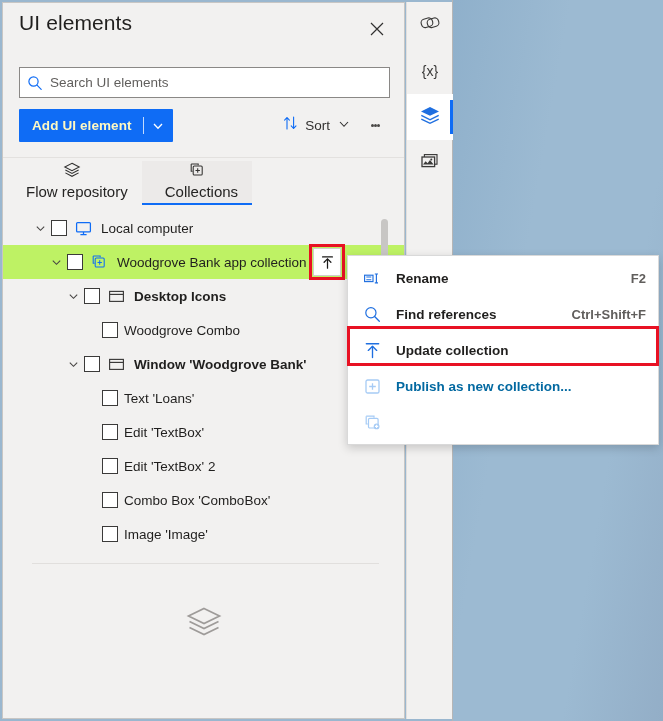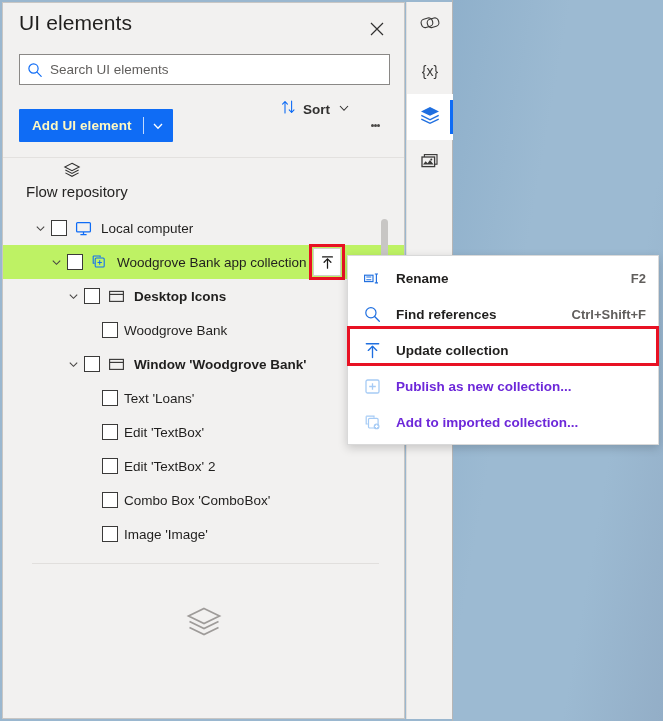--- a/index.html
+++ b/index.html
@@ -65,21 +65,21 @@
     position: absolute;
     right: 14px; top: 13px;
     width: 26px; height: 26px;
     display: flex; align-items: center; justify-content: center;
     cursor: pointer;
   }
 
   
   .search-wrap {
     position: absolute;
-    left: 16px; top: 51px;
+    left: 16px; top: 64px;
     width: 371px; height: 31px;
     background: #ffffff;
     border: 1px solid #8a8886;
     box-sizing: border-box;
     display: flex;
     align-items: center;
   }
   .search-icon {
     width: 30px;
     display: flex; align-items: center; justify-content: center;
@@ -121,25 +121,24 @@
     background: rgba(255,255,255,.75);
     margin: 8px 0;
   }
   .add-btn-caret {
     display: flex; align-items: center; justify-content: center;
     width: 29px;
   }
 
   .sort-ctl {
     position: absolute;
-    right: 54px; top: 94px;
+    right: 54px; top: 110px;
     display: flex; align-items: center;
     cursor: pointer;
     height: 24px;
-    font-weight: bold;
   }
   .sort-label {
     font-size: 13.5px;
     color: #323130;
     margin: 0 8px 0 7px;
   }
   .more-btn {
     position: absolute;
     right: 18px; top: 110px;
     width: 22px; height: 24px;
@@ -338,21 +337,21 @@
     width: 24px; height: 24px;
     display: flex; align-items: center; justify-content: center;
     flex: 0 0 24px;
     margin-right: 12px;
   }
   .ctx-label {
     font-size: 13.5px;
     color: #201f1e;
     white-space: nowrap;
   }
-  .ctx-item.disabled .ctx-label { color: #6d28d9; }
+  .ctx-item.disabled .ctx-label { color: #0369a1; }
   .ctx-shortcut {
     margin-left: auto;
     font-size: 13px;
     color: #605e5c;
     white-space: nowrap;
   }
   .ctx-hl {
     position: absolute;
     left: 347px; top: 326px;
     width: 312px; height: 40px;
@@ -430,20 +429,32 @@
         <span>
           <svg width="18" height="18" viewBox="0 0 18 18" aria-hidden="true">
             <path d="M9 2.3 L16.2 6 L9 9.7 L1.8 6 Z" stroke="#323130" stroke-width="1.05" fill="none"></path>
             <path d="M2.4 9 L9 12.4 L15.6 9" stroke="#323130" stroke-width="1.05" fill="none"></path>
             <path d="M2.4 11.9 L9 15.3 L15.6 11.9" stroke="#323130" stroke-width="1.05" fill="none"></path>
           </svg>
         </span>
         <span class="tab-label">Flow repository</span>
       </div>
 
+      <div class="tab active">
+        <span>
+          <svg width="18" height="18" viewBox="0 0 18 18" aria-hidden="true">
+            <path d="M3.2 3 L10.2 3 L10.2 4.3" stroke="#323130" stroke-width="1.05" fill="none"></path>
+            <path d="M3.2 3 L3.2 10.2 L4.6 10.2" stroke="#323130" stroke-width="1.05" fill="none"></path>
+            <rect x="5.2" y="5" width="9" height="9" rx="1.1" stroke="#323130" stroke-width="1.05" fill="none"></rect>
+            <path d="M9.7 7.3 L9.7 11.7 M7.5 9.5 L11.9 9.5" stroke="#323130" stroke-width="1.05" fill="none"></path>
+          </svg>
+        </span>
+        <span class="tab-label">Collections</span>
+        <span class="tab-underline"></span>
+      </div>
 
     </div>
 
     <div class="tree">
 
       <div class="tree-row ind-0">
         <span class="twisty">
           <svg width="11" height="11" viewBox="0 0 11 11" aria-hidden="true">
               <path d="M1.8 3.6 L5.5 7.3 L9.2 3.6" stroke="#484644" stroke-width="1.1" fill="none"></path>
             </svg>
@@ -497,21 +508,21 @@
             <rect x="1.6" y="3.4" width="13.8" height="10" stroke="#3b3a39" stroke-width="1.15" fill="none"></rect>
             <path d="M1.6 6.4 L15.4 6.4" stroke="#3b3a39" stroke-width="1.15" fill="none"></path>
           </svg>
         </span>
         <span class="tree-label bold">Desktop Icons</span>
       </div>
 
       <div class="tree-row ind-3">
         <span class="twisty empty"></span>
         <span class="tree-check"></span>
-        <span class="tree-label">Woodgrove Bank</span>
+        <span class="tree-label">Woodgrove Combo</span>
       </div>
 
       <div class="tree-row ind-2">
         <span class="twisty">
           <svg width="11" height="11" viewBox="0 0 11 11" aria-hidden="true">
               <path d="M1.8 3.6 L5.5 7.3 L9.2 3.6" stroke="#484644" stroke-width="1.1" fill="none"></path>
             </svg>
         </span>
         <span class="tree-check"></span>
         <span class="tree-typeicon">
@@ -660,20 +671,19 @@
     <div class="ctx-item disabled">
       <span class="ctx-icon">
         <svg width="19" height="19" viewBox="0 0 19 19" aria-hidden="true">
           <path d="M3.2 3.2 L11 3.2 L11 4.8" stroke="#a6cbf5" stroke-width="1.2" fill="none"></path>
           <path d="M3.2 3.2 L3.2 11 L4.8 11" stroke="#a6cbf5" stroke-width="1.2" fill="none"></path>
           <rect x="5.5" y="5.4" width="9.6" height="9.6" rx="1.2" stroke="#a6cbf5" stroke-width="1.2" fill="none"></rect>
           <circle cx="13.6" cy="13.4" r="2.9" fill="#a6cbf5"></circle>
           <path d="M13.6 11.8 L13.6 15 M12 13.4 L15.2 13.4" stroke="#ffffff" stroke-width="1.1"></path>
         </svg>
       </span>
-      <span class="ctx-label">Add to imported collection...</span>
     </div>
 
   </div>
 
   <div class="ctx-hl"></div>
 
 </div>
 
 </body></html>

